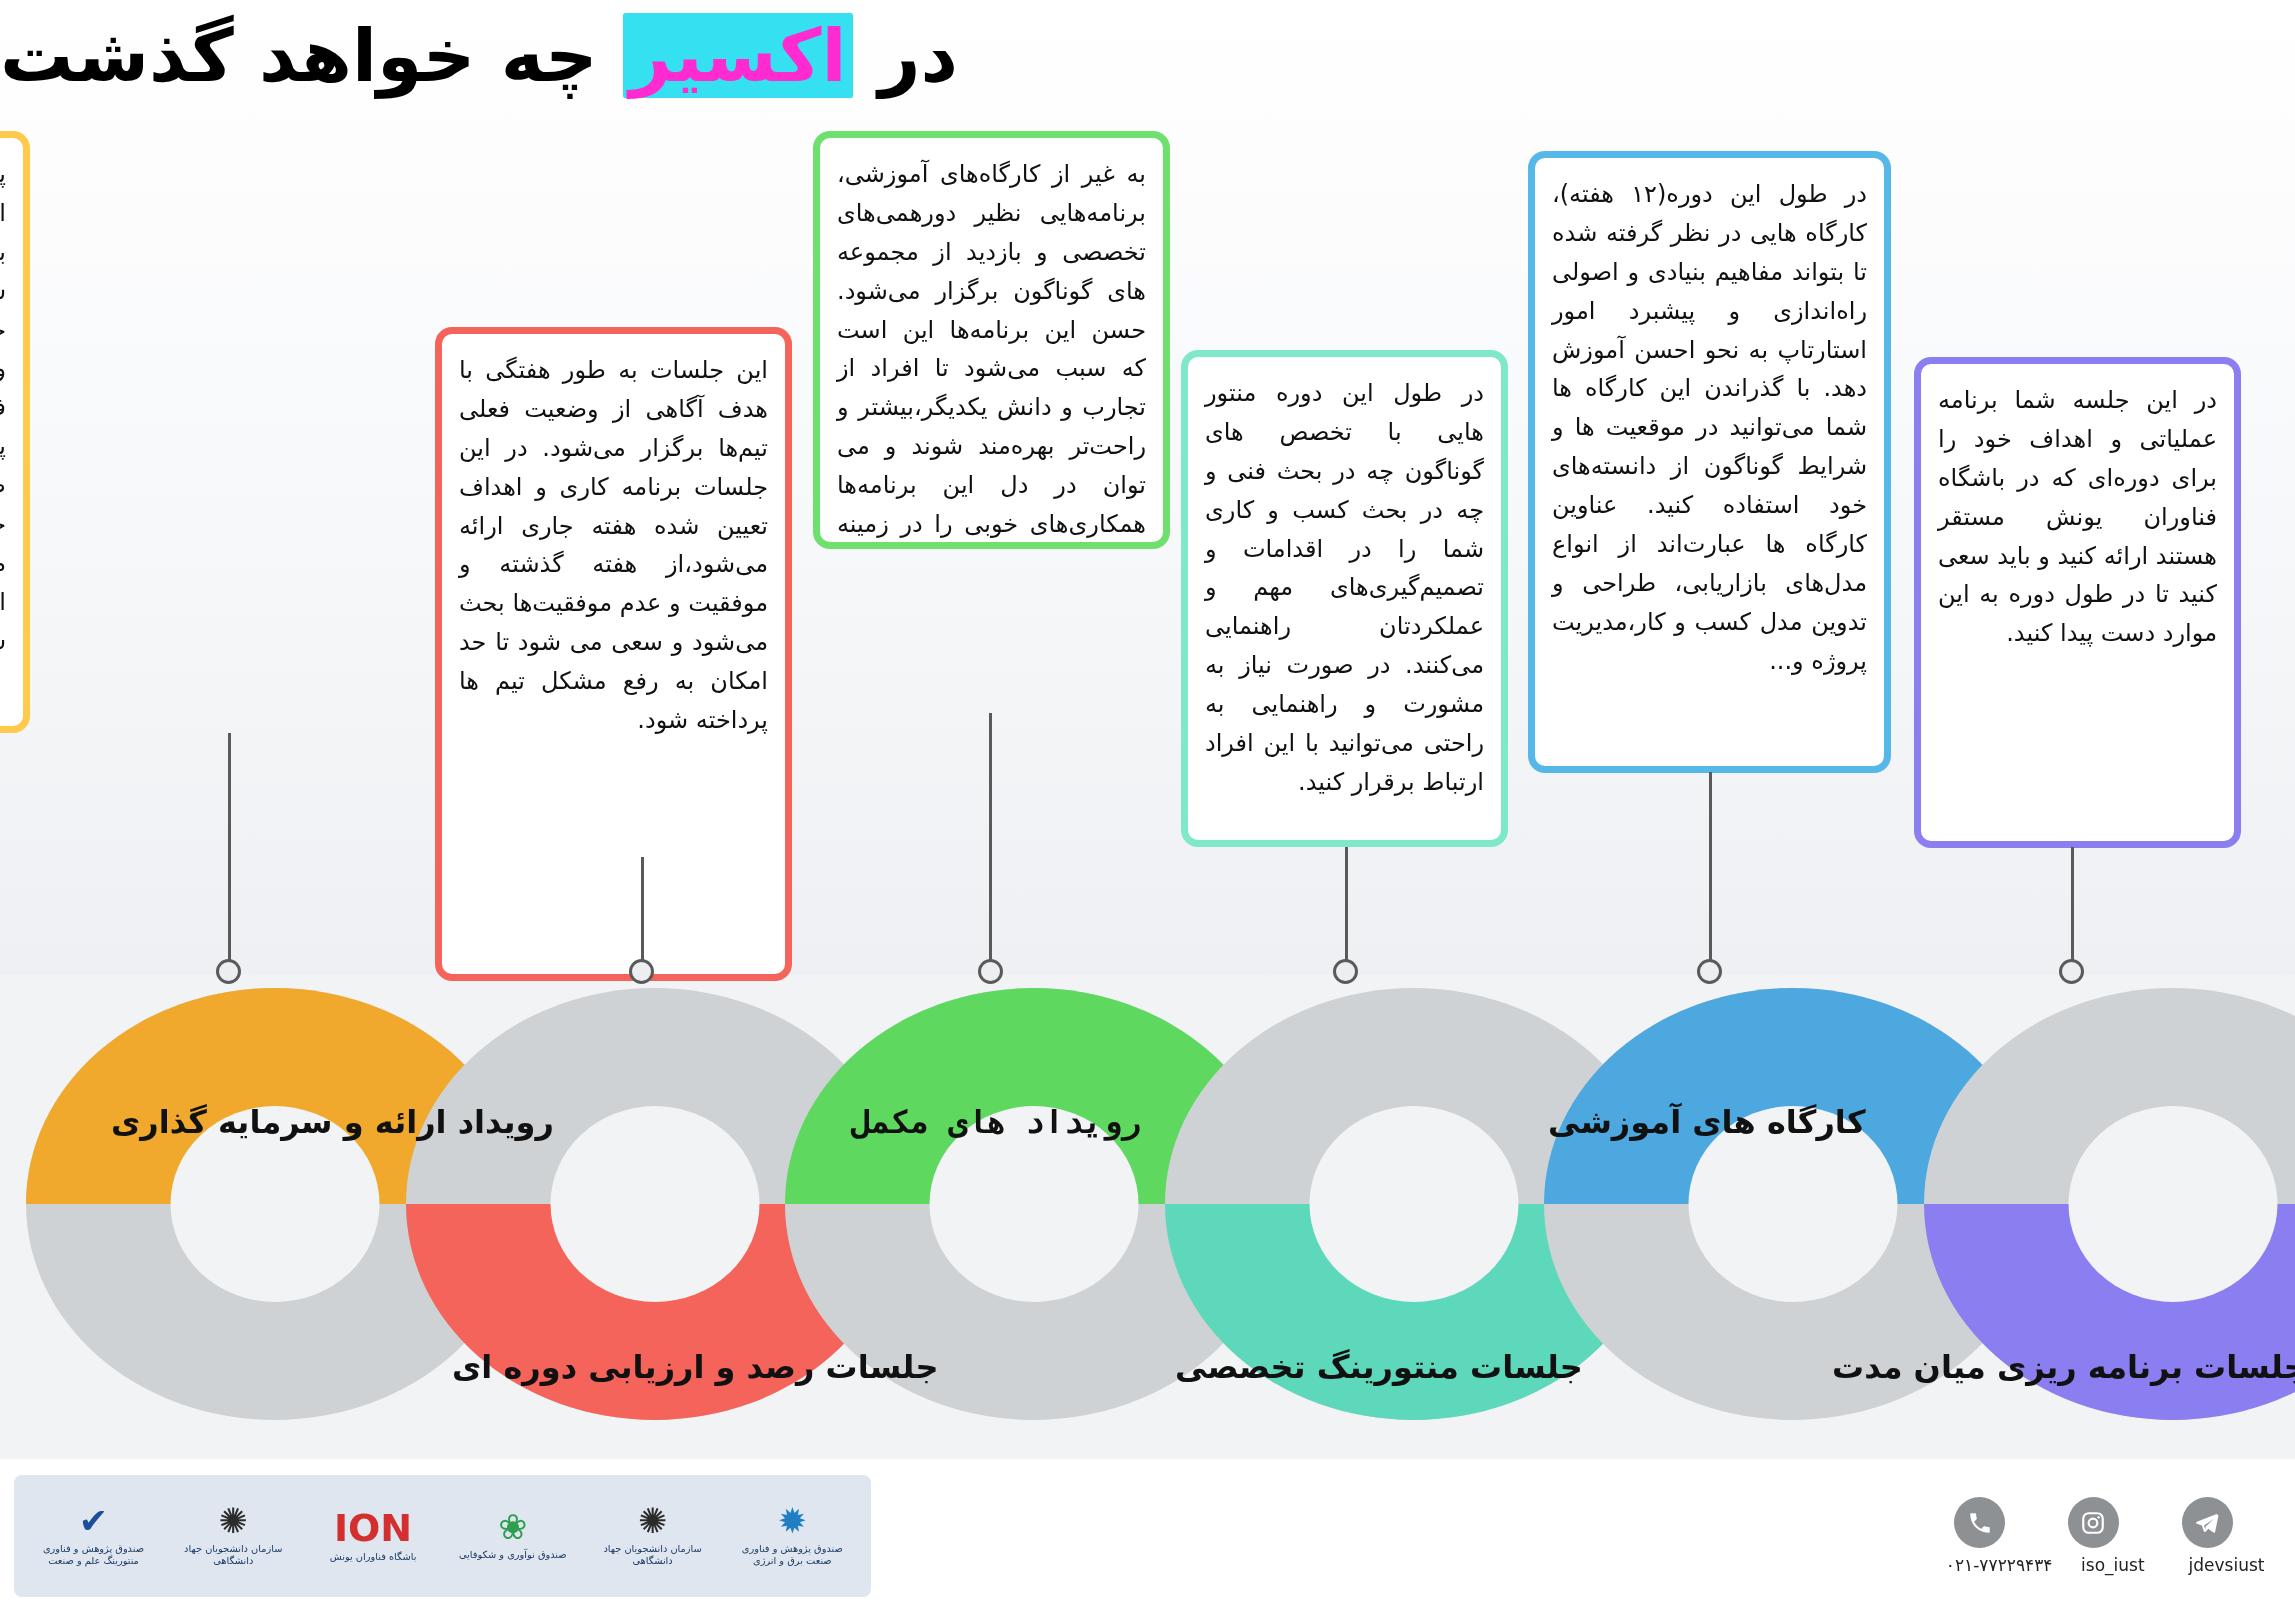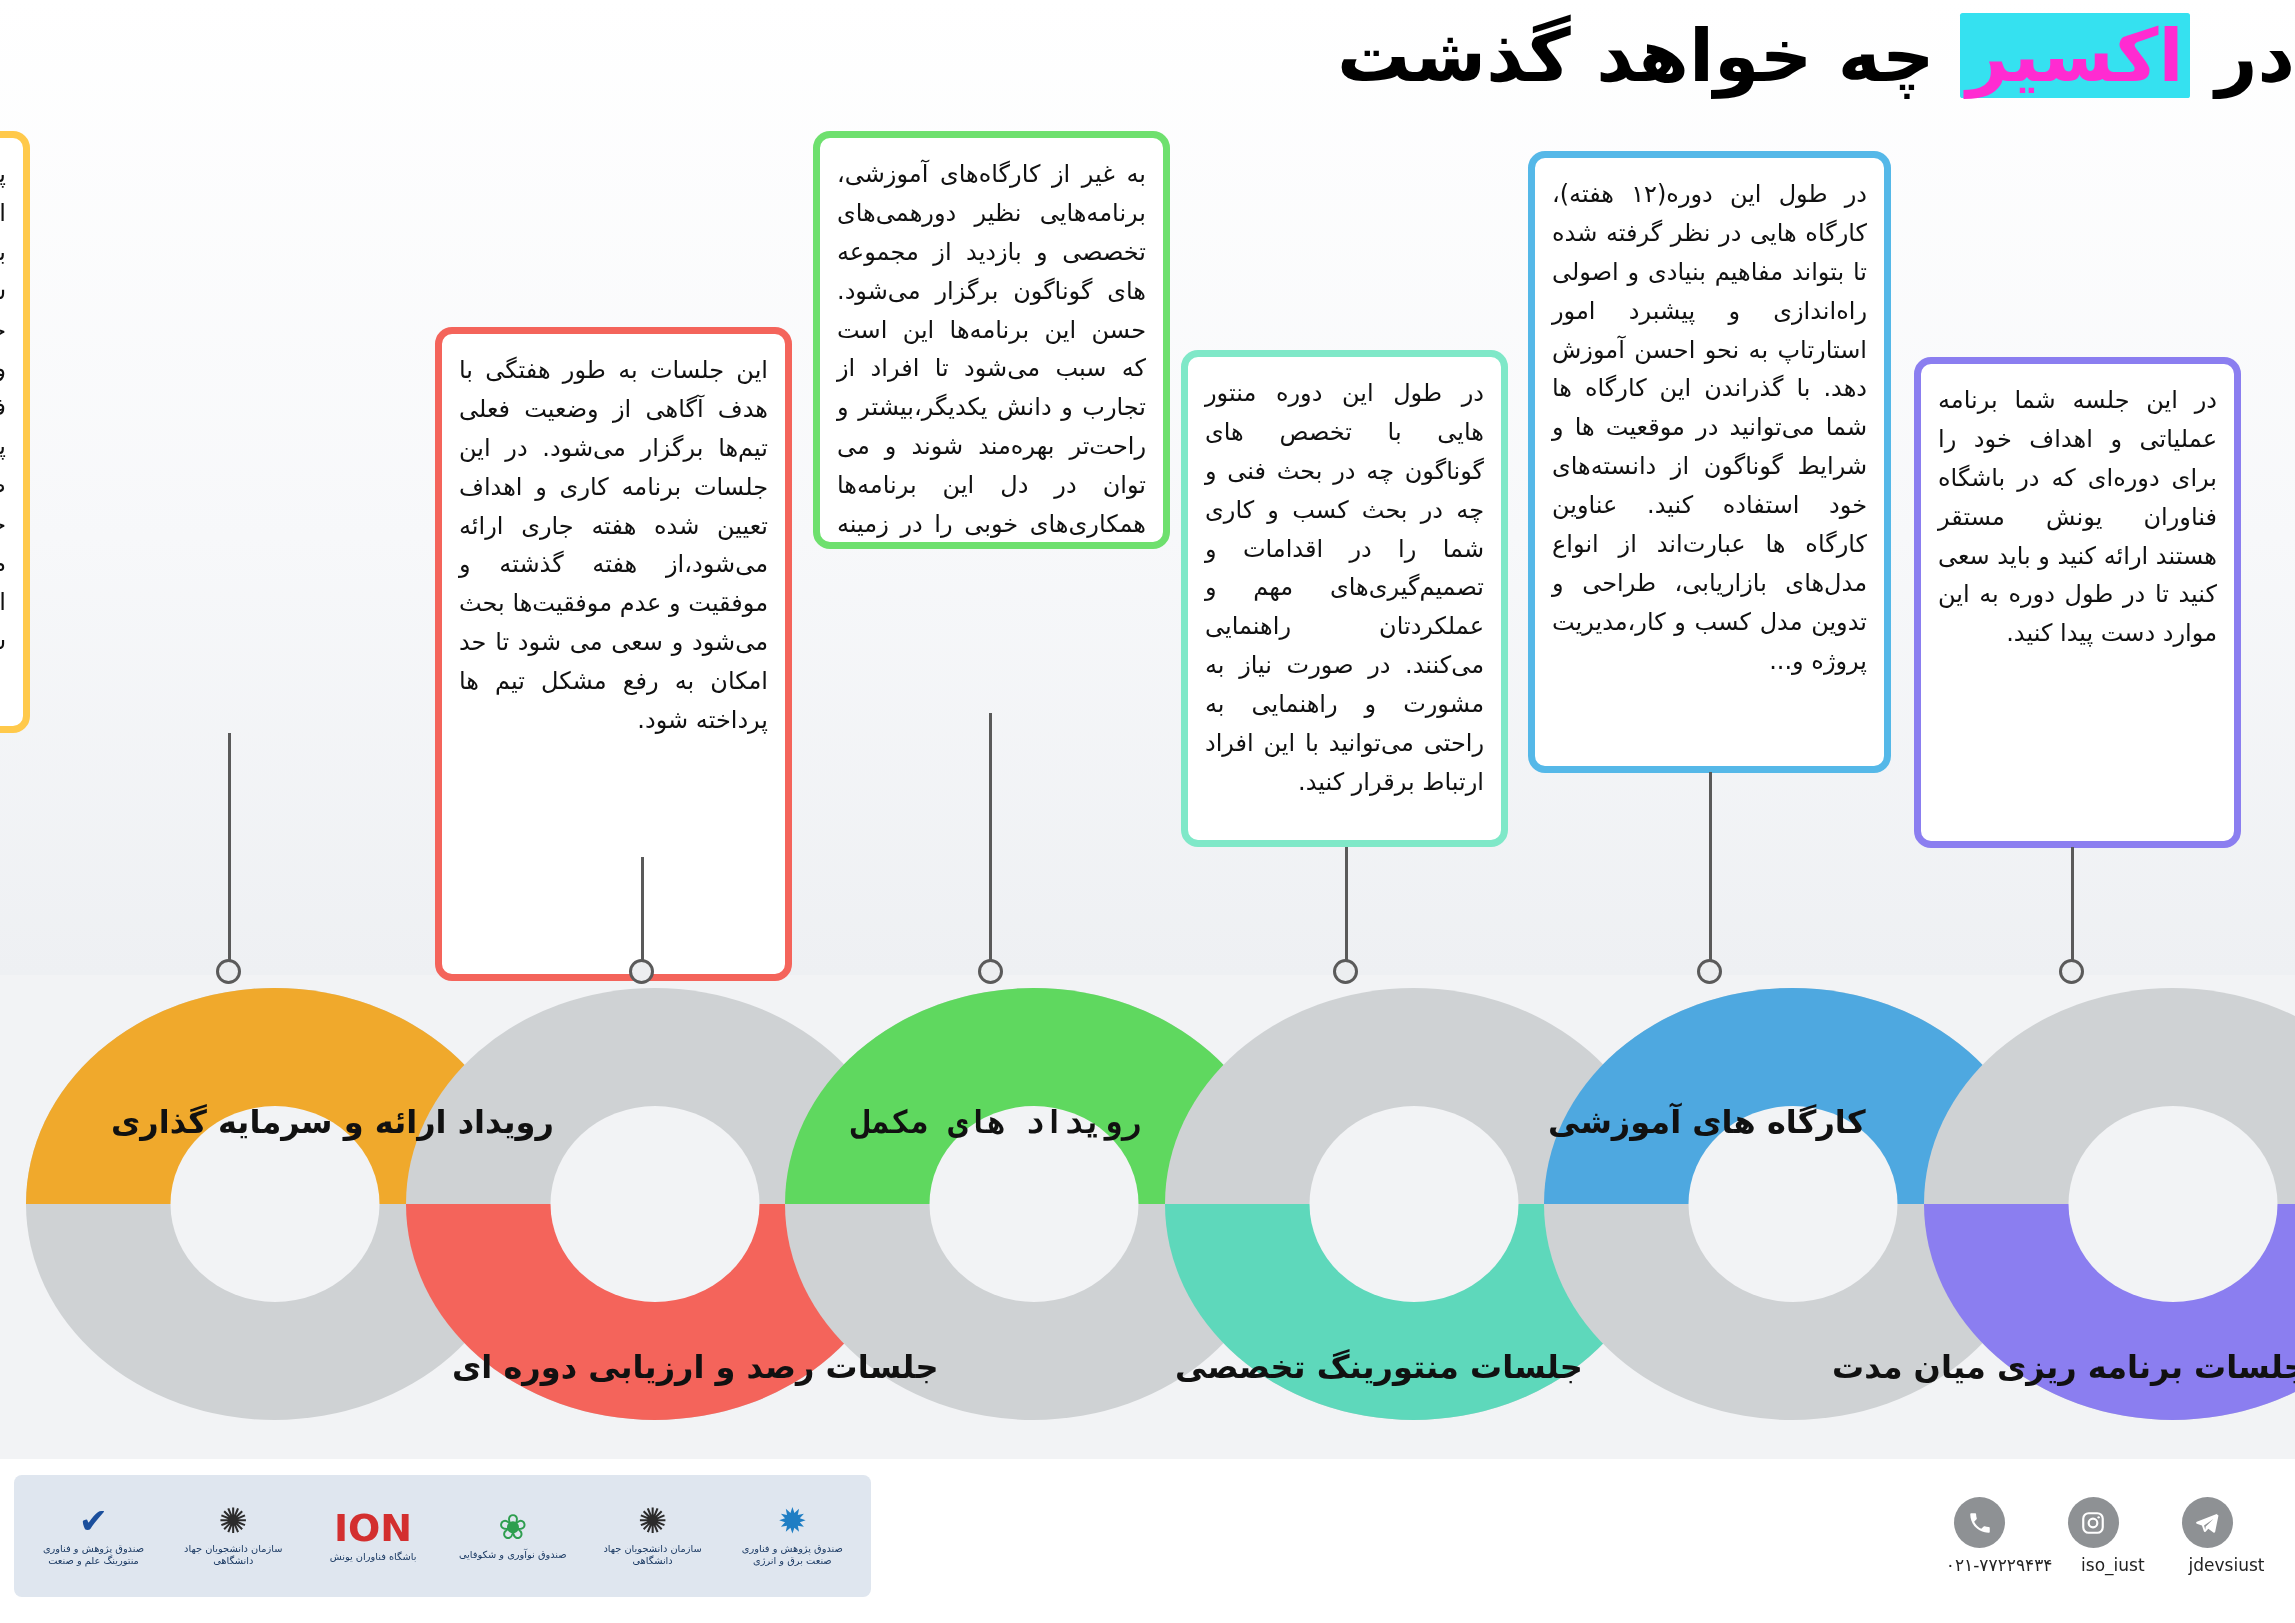--- a/index.html
+++ b/index.html
@@ -31,21 +31,21 @@
     left: 0; top: 1459px; width: 2295px; height: 164px;
     background: #ffffff;
   }
 
   
   .title {
     position: absolute;
     top: 13px;
     left: 0;
     width: 2295px;
-    text-align: right;
+    text-align: left;
     font-size: 73px;
     font-weight: bold;
     color: #000000;
     direction: rtl;
     letter-spacing: -0.7px;
     white-space: nowrap;
   }
   .title .hl {
     color: #ff2bd1;
     background: #35e1f0;

